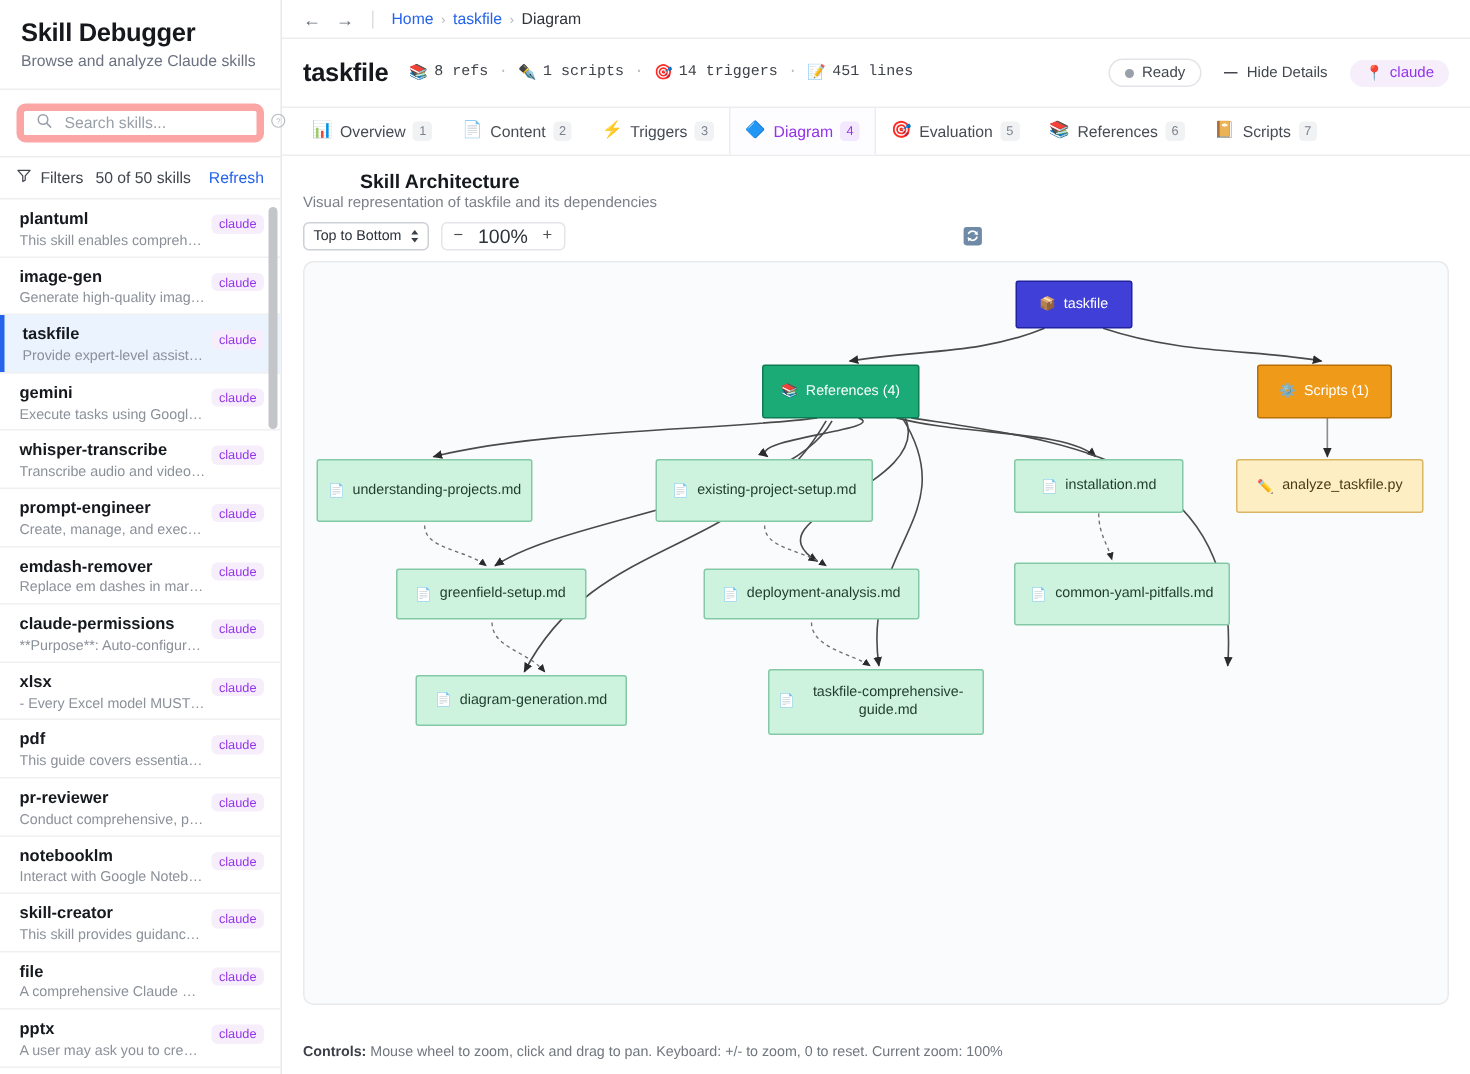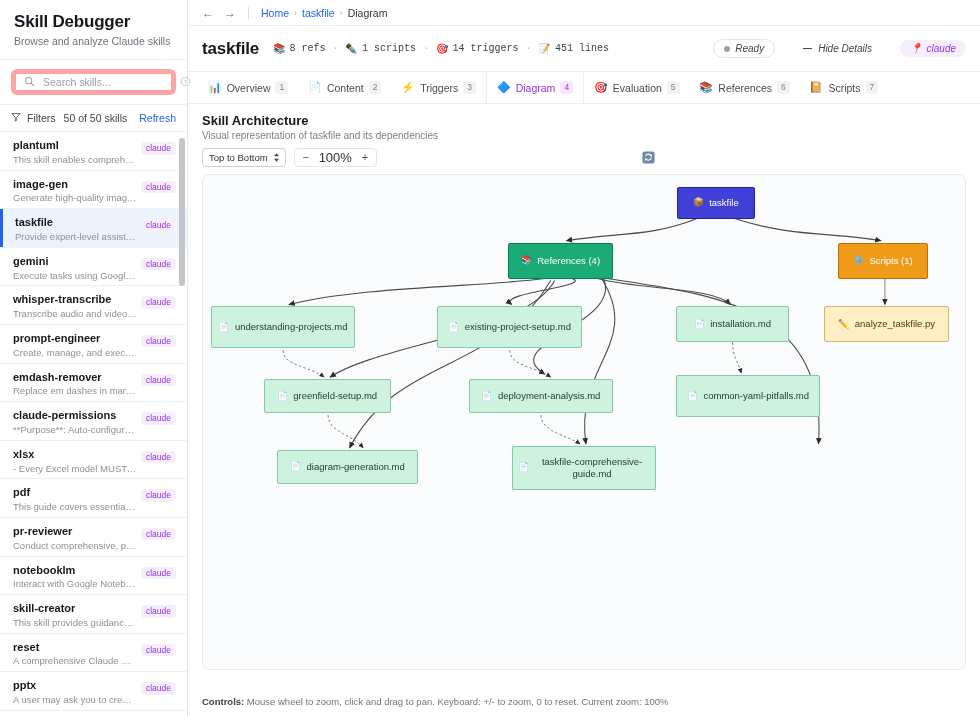--- a/index.html
+++ b/index.html
@@ -96,21 +96,21 @@
   .title-bar {
     height: 46px; display: flex; align-items: center;
     padding: 0 14px; border-bottom: 1px solid #ededf0; flex: 0 0 auto;
   }
   .pg-title { font-size: 17px; font-weight: 700; color: #15181d; letter-spacing: -0.2px; }
   .meta { display: flex; align-items: center; gap: 5px; margin-left: 14px;
           font-family: "Liberation Mono", monospace; font-size: 10px; color: #3d4249; }
   .meta .dot { color: #b6bac0; margin: 0 2px; }
   .meta .em { font-size: 10px; }
 
-  .title-right { margin-left: auto; display: flex; align-items: center; gap: 28px; font-style: italic; }
+  .title-right { margin-left: auto; display: flex; align-items: center; gap: 15px; }
   .status-pill {
     display: flex; align-items: center; gap: 5px;
     border: 1px solid #e2e4e8; border-radius: 999px;
     padding: 3px 10px; font-size: 10px; color: #42474e; cursor: pointer;
   }
   .status-pill .sdot { width: 6px; height: 6px; border-radius: 50%; background: #98a0aa; }
   .hide-details { display: flex; align-items: center; gap: 6px; font-size: 10px; color: #42474e; cursor: pointer; }
   .hide-details .dash { width: 9px; height: 1.5px; background: #42474e; }
   .claude-pill {
     display: flex; align-items: center; gap: 4px;
@@ -126,21 +126,21 @@
   }
   .tab .tnum {
     font-size: 8.5px; color: #7c828b; background: #f1f2f4;
     border-radius: 3px; padding: 1px 4px; line-height: 1.25;
   }
   .tab.active { color: #9333ea; background: #fdfcff; border-left: 1px solid #f0eaf6; border-right: 1px solid #f0eaf6; }
   .tab.active .tnum { color: #9333ea; background: #f3e8fd; }
   .tab .ico { font-size: 11px; line-height: 1; }
 
   .sec-head { padding: 9px 14px 2px 14px; flex: 0 0 auto; }
-  .sec-title { font-size: 13px; font-weight: 700; color: #15181d; }
+  .sec-title { font-size: 13px; font-weight: 700; color: #15181d; margin-left: 38px; }
   .sec-sub { font-size: 10px; color: #7b8088; margin-top: 2px; }
 
   .ctrl-row { display: flex; align-items: center; padding: 5px 14px 7px 14px; flex: 0 0 auto; }
   .sel {
     height: 19px; border: 1px solid #cdd0d5; border-radius: 4px; background: #fff;
     display: flex; align-items: center; gap: 5px; padding: 0 5px 0 6px;
     font-size: 9.5px; color: #2d3239; cursor: pointer;
   }
   .sel .arrows { display: flex; flex-direction: column; gap: 1px; line-height: 0; }
   .zoomgrp {
@@ -305,21 +305,21 @@
         </div>
         <div class="sk-item">
           <div class="texts">
             <div class="sk-name">skill-creator</div>
             <div class="sk-desc">This skill provides guidance fo...</div>
           </div>
           <div class="sk-badge">claude</div>
         </div>
         <div class="sk-item">
           <div class="texts">
-            <div class="sk-name">reset</div>
+            <div class="sk-name">file</div>
             <div class="sk-desc">A comprehensive Claude Code...</div>
           </div>
           <div class="sk-badge">claude</div>
         </div>
         <div class="sk-item">
           <div class="texts">
             <div class="sk-name">pptx</div>
             <div class="sk-desc">A user may ask you to create, ...</div>
           </div>
           <div class="sk-badge">claude</div>

